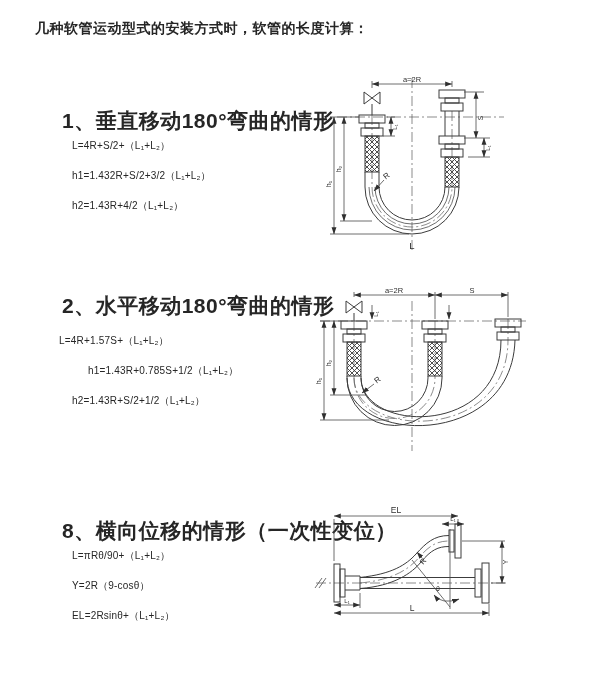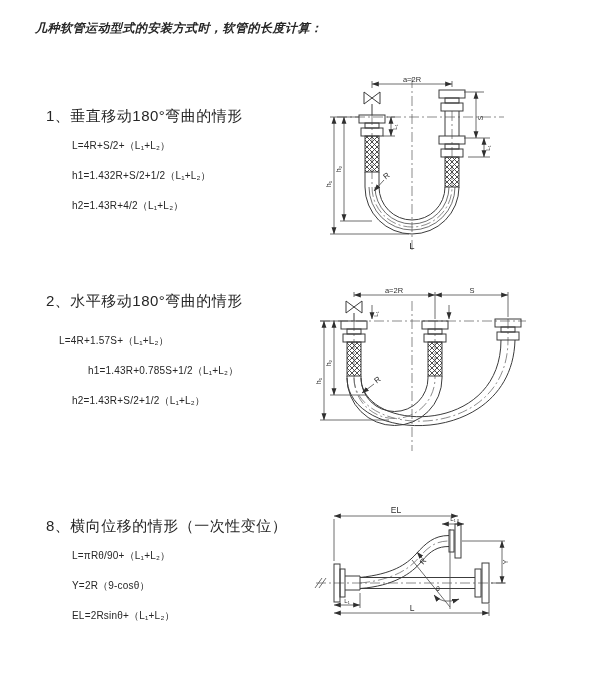--- a/index.html
+++ b/index.html
@@ -2,38 +2,38 @@
 <html><head>
 <meta charset="utf-8">
 <style>
   html,body{margin:0;padding:0;}
   body{
     width:600px;height:675px;position:relative;background:#ffffff;
     font-family:"Liberation Sans","DejaVu Sans",sans-serif;color:#262626;
     overflow:hidden;
   }
   .abs{position:absolute;}
-  .page-title{left:35px;top:20px;font-size:12px;font-weight:bold;letter-spacing:.5px;font-style:italic;}
-  .sec-heading{font-size:15px;font-weight:normal;letter-spacing:.5px;white-space:nowrap;}
+  .page-title{left:35px;top:20px;font-size:14px;font-weight:bold;letter-spacing:.5px;}
+  .sec-heading{font-size:21px;font-weight:bold;letter-spacing:.5px;white-space:nowrap;margin-left:16px;}
   .formula{font-size:10px;font-weight:400;letter-spacing:.2px;white-space:nowrap;}
   svg{position:absolute;overflow:visible;}
   .ln{stroke:#3c3c3c;stroke-width:1;fill:none;}
   .thin{stroke:#4a4a4a;stroke-width:.8;fill:none;}
   .cl{stroke:#5a5a5a;stroke-width:.7;fill:none;stroke-dasharray:10 3 2 3;}
   .hatch{stroke:#3c3c3c;stroke-width:.9;}
   text.dim{fill:#2f2f2f;font-family:"Liberation Sans","DejaVu Sans",sans-serif;}
 </style>
 </head>
 <body>
 
 <div class="abs page-title">几种软管运动型式的安装方式时，软管的长度计算：</div>
 
 <div class="abs sec-heading" style="left:46px;top:107px">1、垂直移动180°弯曲的情形</div>
 <div class="abs formula" style="left:72px;top:139px">L=4R+S/2+（L₁+L₂）</div>
-<div class="abs formula" style="left:72px;top:169px">h1=1.432R+S/2+1/2（L₁+L₂）</div>
+<div class="abs formula" style="left:72px;top:169px">h1=1.432R+S/2+3/2（L₁+L₂）</div>
 <div class="abs formula" style="left:72px;top:199px">h2=1.43R+4/2（L₁+L₂）</div>
 
 <div class="abs sec-heading" style="left:46px;top:292px">2、水平移动180°弯曲的情形</div>
 <div class="abs formula" style="left:59px;top:334px">L=4R+1.57S+（L₁+L₂）</div>
 <div class="abs formula" style="left:88px;top:364px">h1=1.43R+0.785S+1/2（L₁+L₂）</div>
 <div class="abs formula" style="left:72px;top:394px">h2=1.43R+S/2+1/2（L₁+L₂）</div>
 
 <div class="abs sec-heading" style="left:46px;top:517px">8、横向位移的情形（一次性变位）</div>
 <div class="abs formula" style="left:72px;top:549px">L=πRθ/90+（L₁+L₂）</div>
 <div class="abs formula" style="left:72px;top:579px">Y=2R（9-cosθ）</div>

